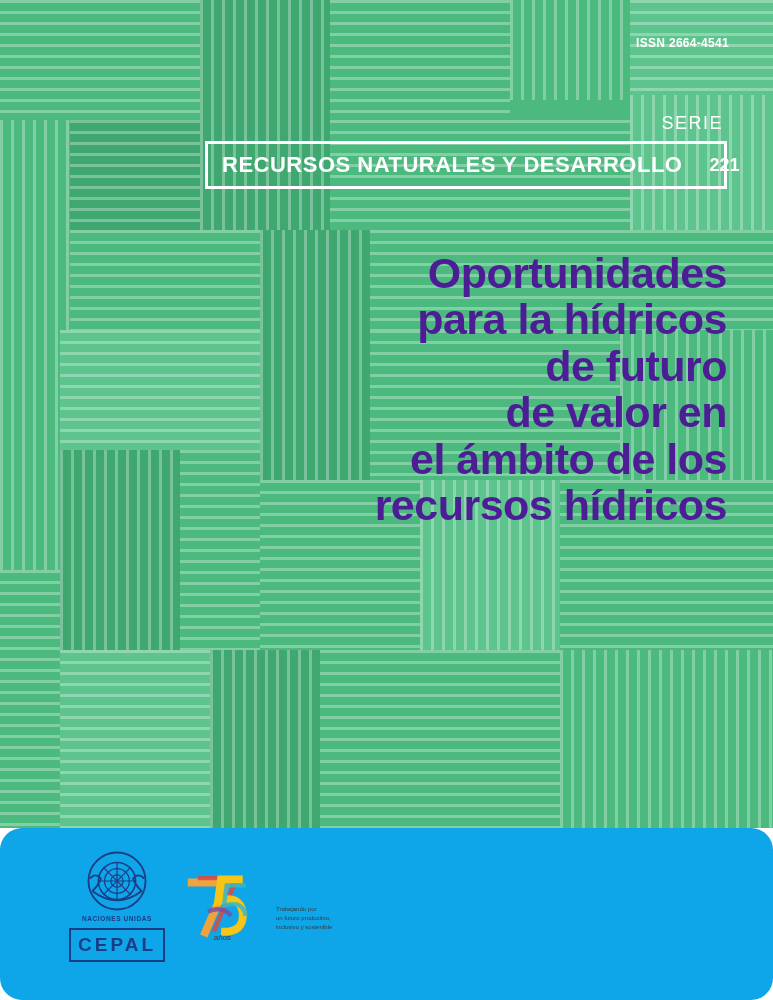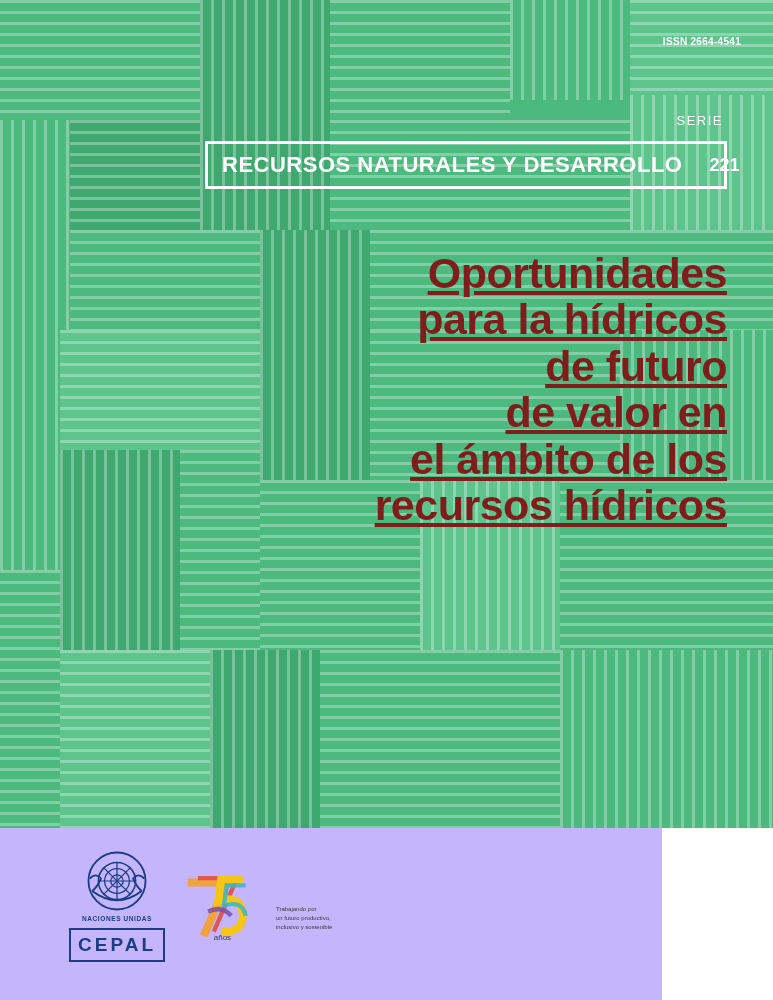--- a/index.html
+++ b/index.html
@@ -55,35 +55,35 @@
   }
   .shade-dark {
     background-color: #3fa871;
   }
   .shade-light {
     background-color: #5cc48c;
   }
   
   .issn {
     position: absolute;
-    right: 32px;
+    right: 44px;
     top: 36px;
     color: #ffffff;
-    font-size: 10px;
+    font-size: 12px;
     font-weight: bold;
     letter-spacing: 0.3px;
     white-space: nowrap;
   }
   
   .serie-label {
     position: absolute;
     right: 50px;
     top: 113px;
     color: #ffffff;
-    font-size: 13px;
+    font-size: 18px;
     letter-spacing: 1.5px;
     font-weight: normal;
   }
   
   .series-box {
     position: absolute;
     left: 205px;
     top: 141px;
     right: 46px;
     height: 48px;
@@ -118,39 +118,39 @@
     font-size: 18px;
     font-weight: bold;
   }
   
   .cover-title {
     position: absolute;
     right: 46px;
     top: 250px;
     width: 560px;
     text-align: right;
-    color: #7f1d1d;
+    color: #4c1d95;
     font-size: 43px;
     line-height: 1.08;
     font-weight: bold;
     letter-spacing: -0.5px;
-    text-decoration: underline;
   }
   .cover-title .line {
     display: block;
     white-space: nowrap;
   }
   
   .footer {
     position: absolute;
     left: 0;
     top: 828px;
-    width: 662px;
+    width: 773px;
     height: 172px;
-    background: #c4b5fd;
+    background: #0ea5e9;
+    border-radius: 22px;
   }
   .un-logo {
     position: absolute;
     left: 62px;
     top: 22px;
     width: 110px;
   }
   .un-emblem {
     width: 62px;
     height: 62px;

